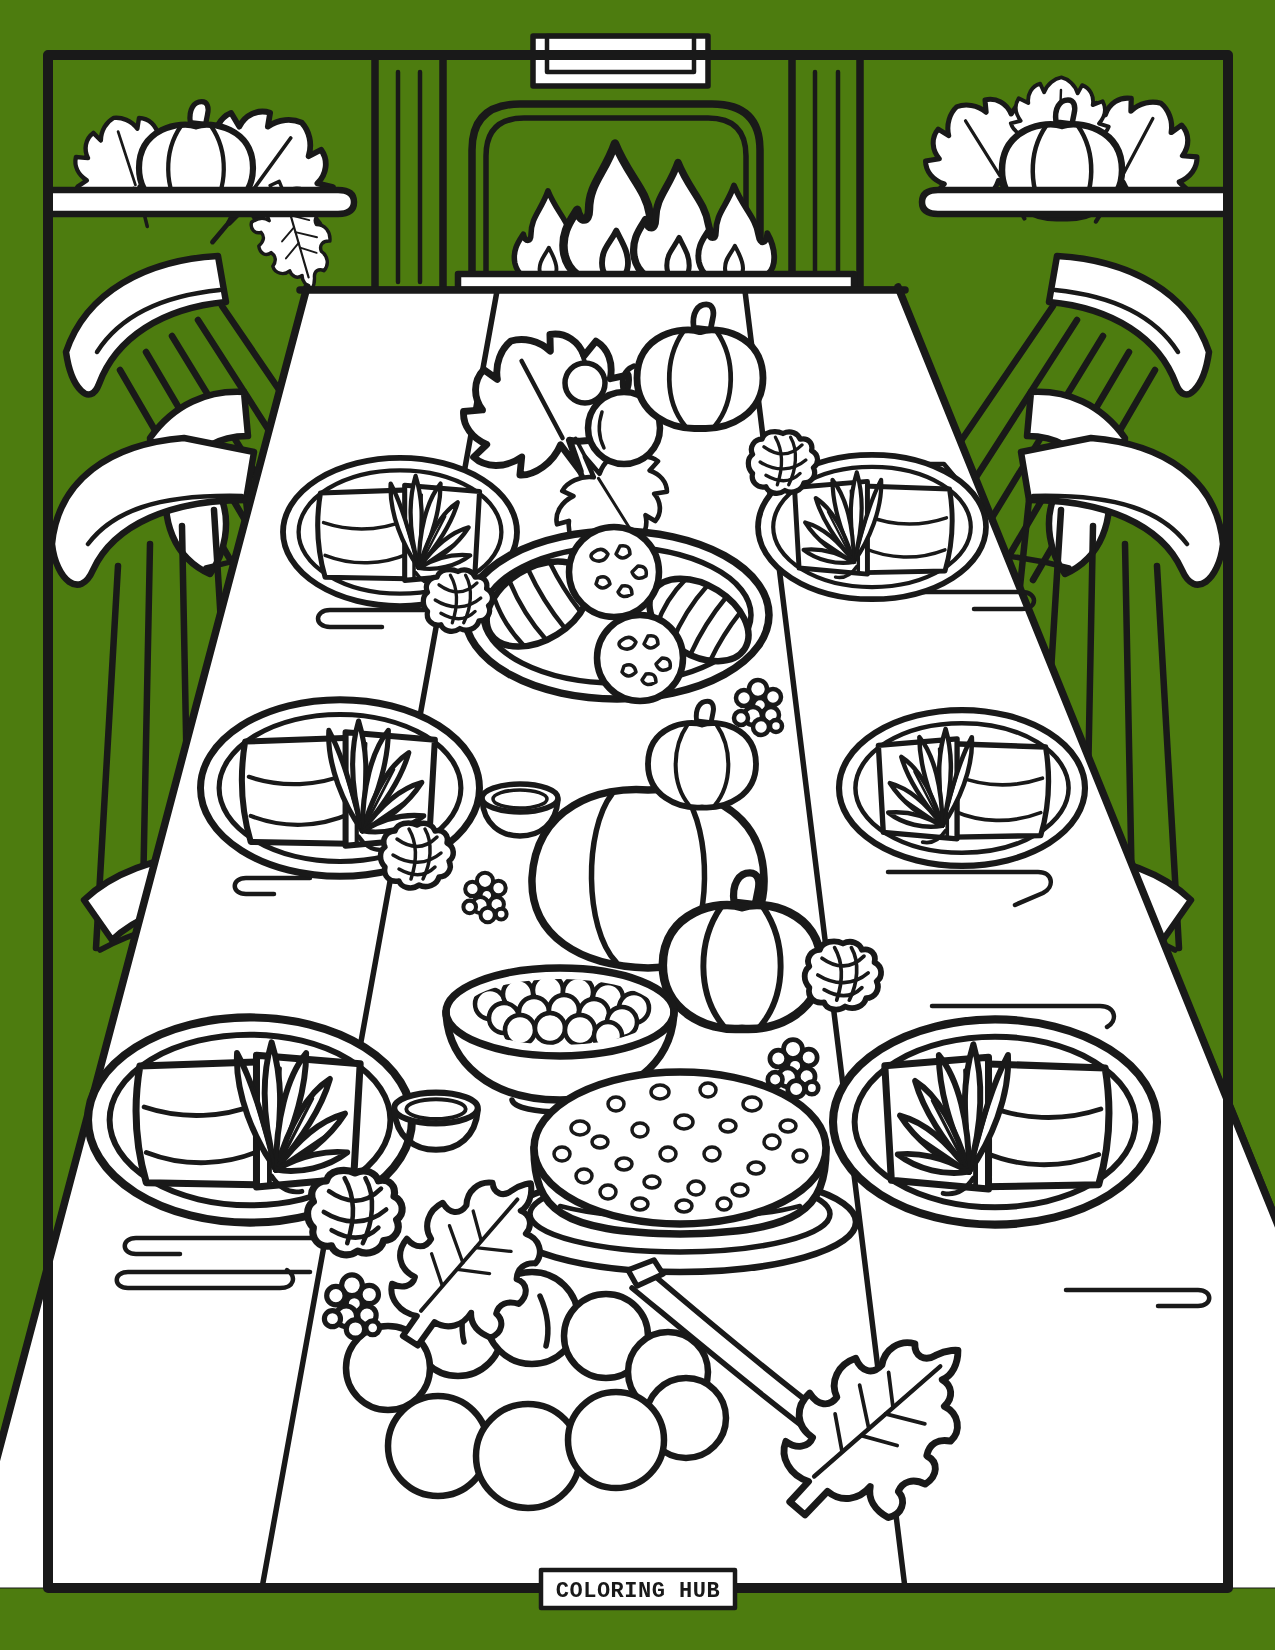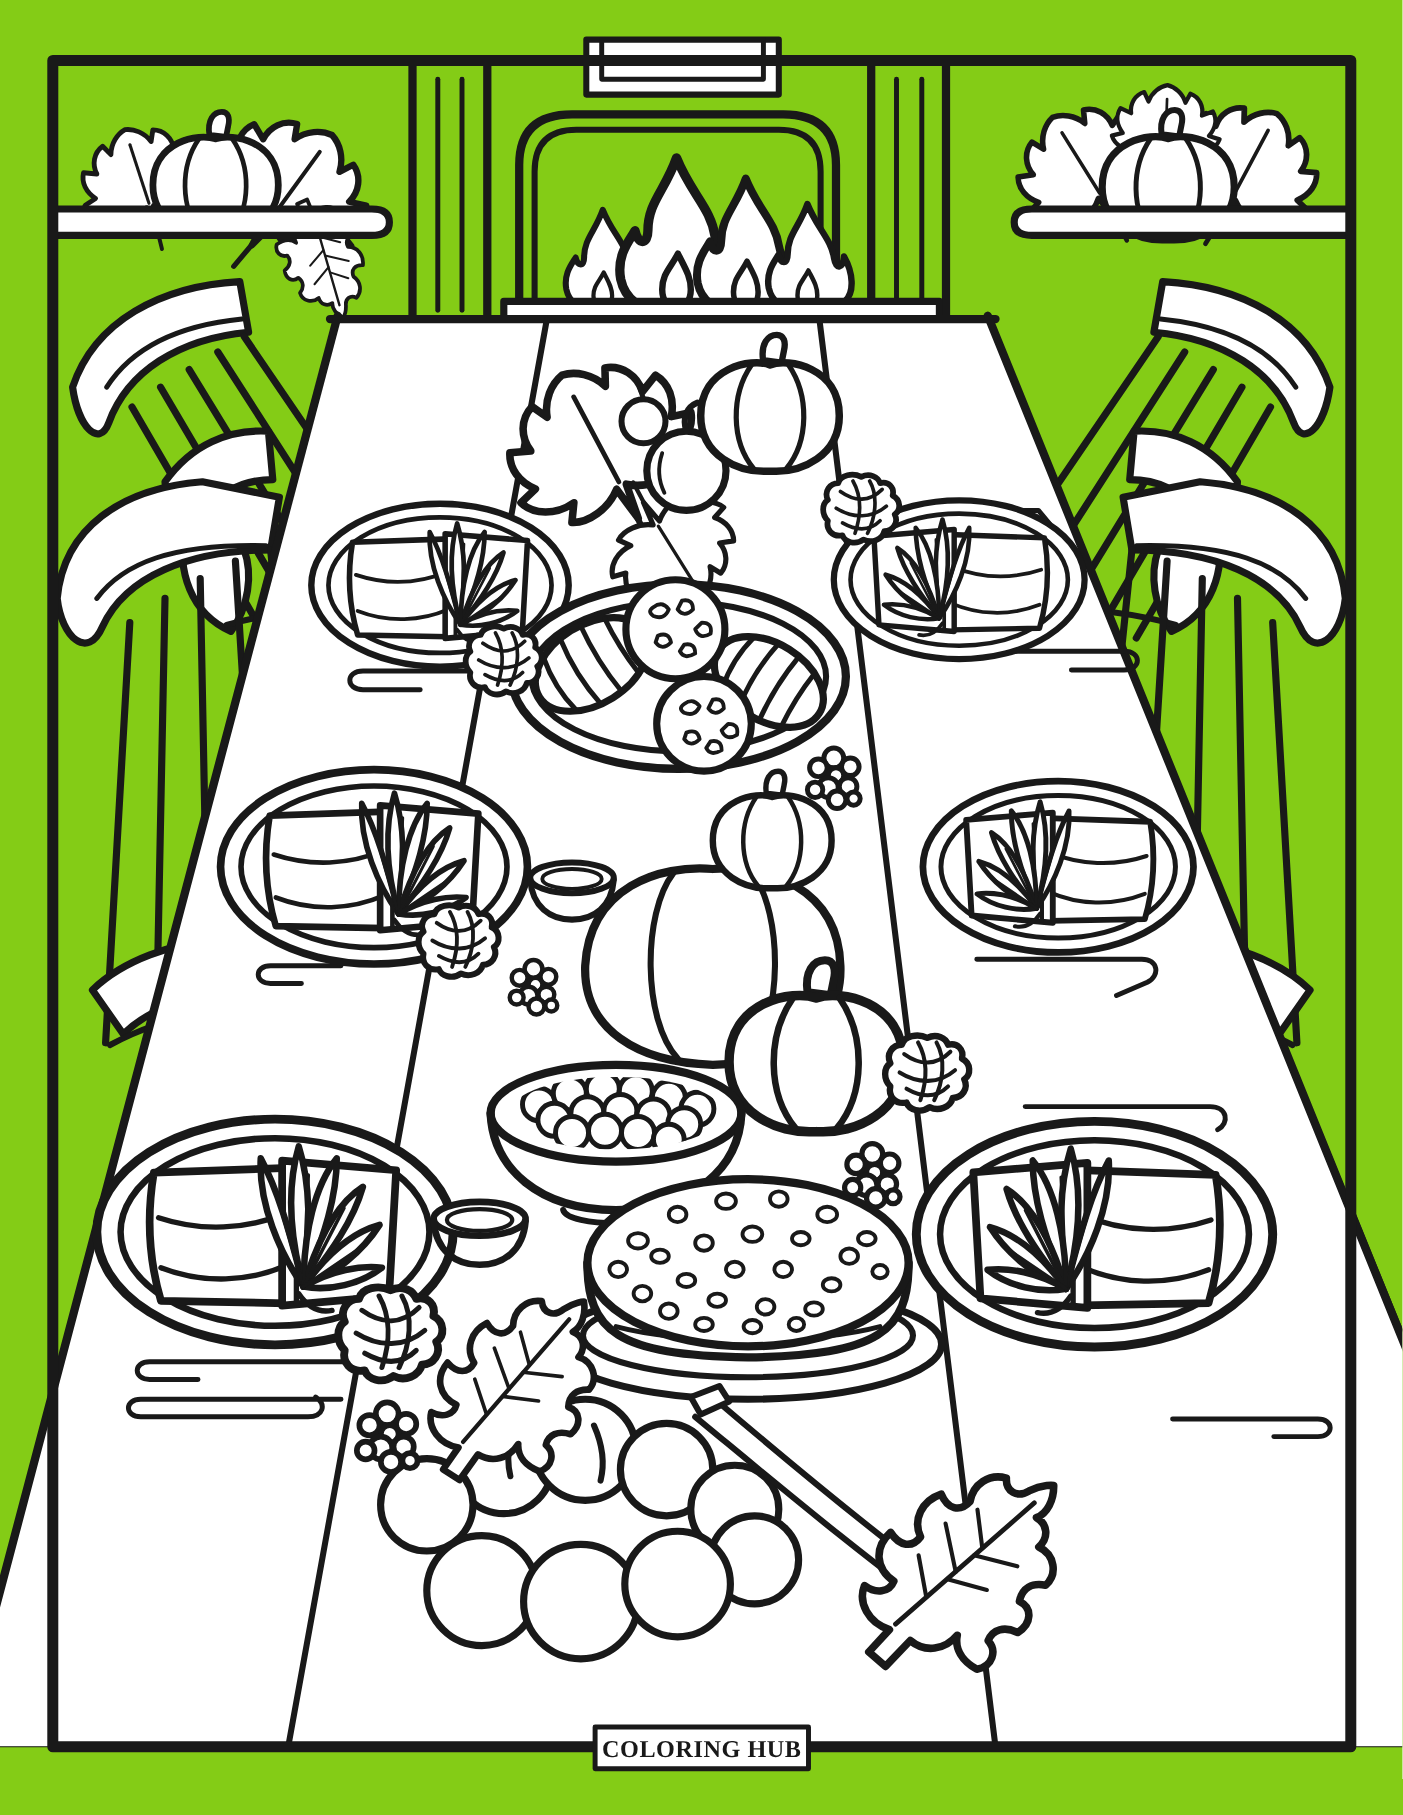--- a/index.html
+++ b/index.html
@@ -1,17 +1,17 @@
 <!DOCTYPE html>
 <html><head>
 <meta charset="utf-8">
 <style>
   html,body{margin:0;padding:0;background:#ffffff;}
-  .page{position:relative;width:1275px;height:1650px;background:#84cc16;overflow:hidden;
-        font-family:Liberation Serif, serif;}
+  .page{position:relative;width:1275px;height:1650px;background:#4d7c0f;overflow:hidden;
+        font-family:Liberation Mono, monospace;}
   svg{display:block;}
   svg *{stroke:#191919;stroke-linecap:round;stroke-linejoin:round;fill:none;}
   .w{fill:#ffffff;}
   .s3{stroke-width:3;}
   .s35{stroke-width:3.5;}
   .s4{stroke-width:4.5;}
   .s5{stroke-width:5.5;}
   .s6{stroke-width:6.5;}
   .s7{stroke-width:7.5;}
   .s9{stroke-width:10;}

